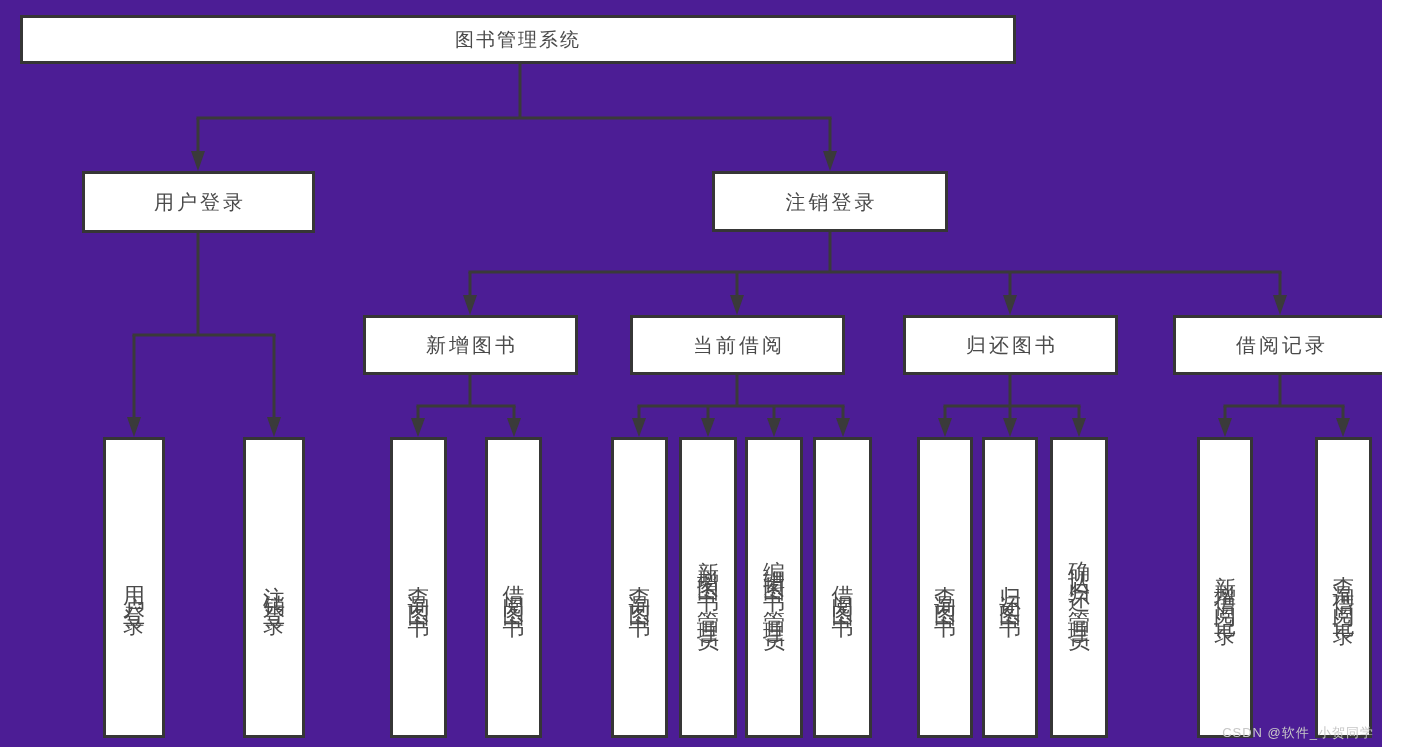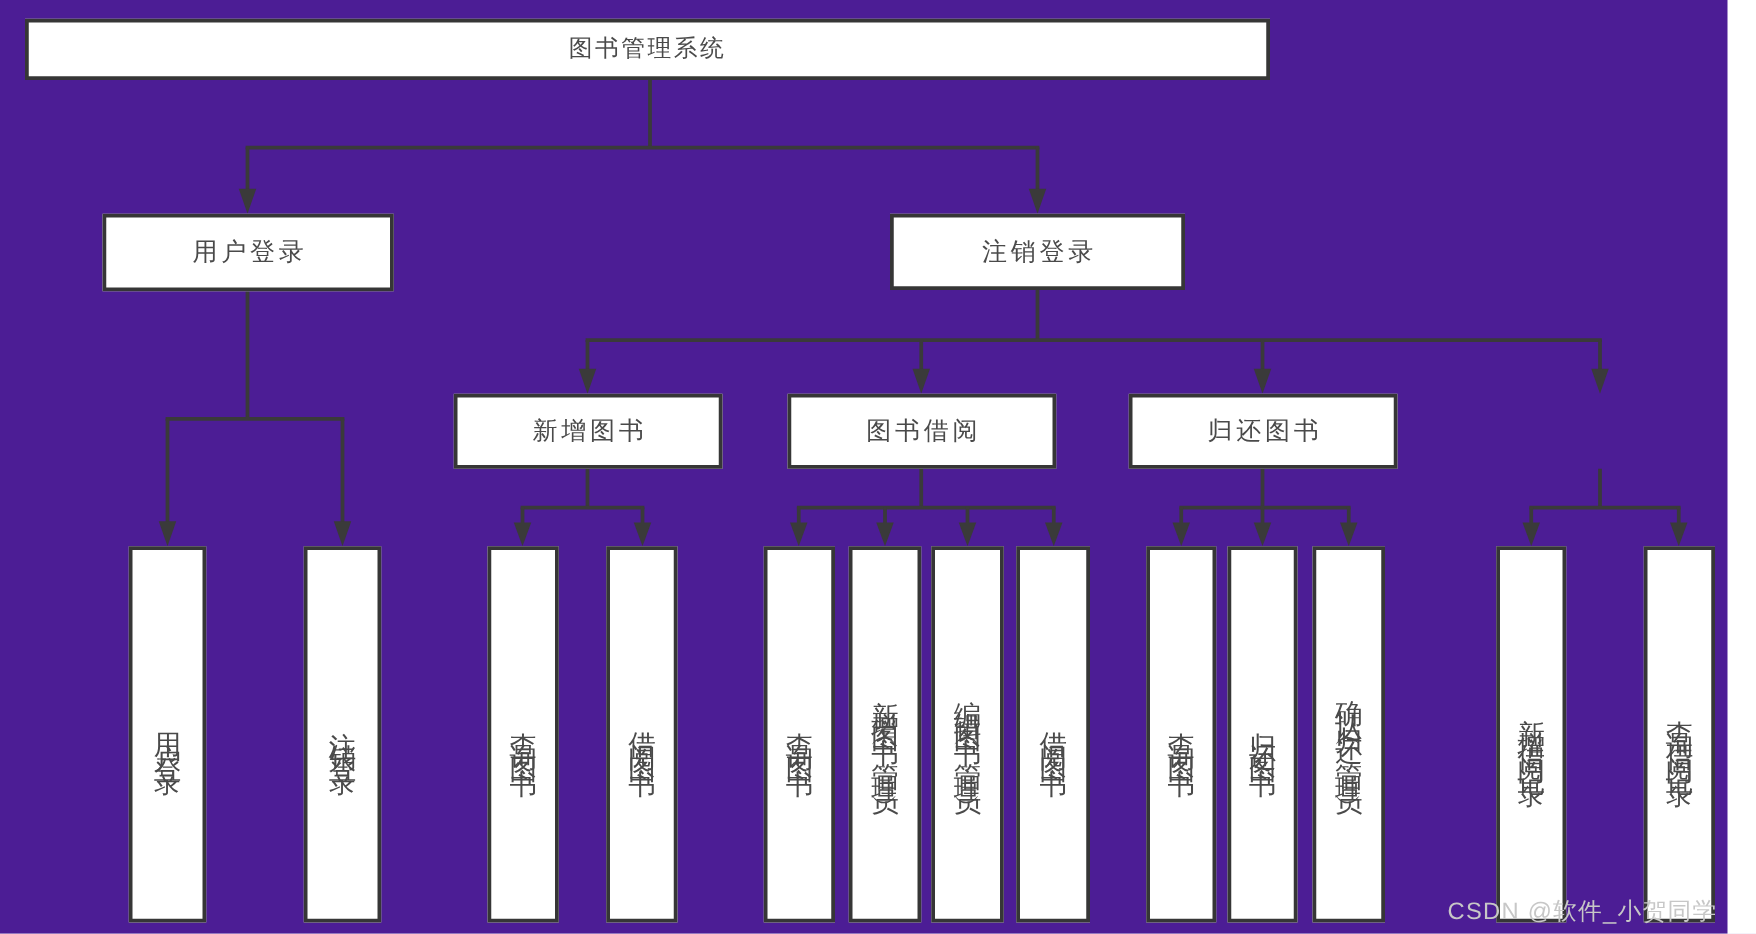--- a/index.html
+++ b/index.html
@@ -49,21 +49,21 @@
     writing-mode: vertical-rl;
     text-orientation: mixed;
     font-size: 22px;
     letter-spacing: 10px;
     white-space: nowrap;
   }
   .watermark {
     position: absolute;
     right: 8px;
     bottom: 5px;
-    font-size: 19px;
+    font-size: 13px;
     color: #c7c7c7;
     letter-spacing: 1px;
     pointer-events: none;
   }
 </style>
 </head>
 <body>
 
 <div class="canvas">
 
@@ -144,25 +144,28 @@
     <span class="t">用户登录</span>
   </div>
   <div class="node hnode" style="left:712px;top:171px;width:236px;height:61px">
     <span class="t">注销登录</span>
   </div>
 
   <div class="node hnode" style="left:363px;top:315px;width:215px;height:60px">
     <span class="t">新增图书</span>
   </div>
   <div class="node hnode" style="left:630px;top:315px;width:215px;height:60px">
-    <span class="t">图书借阅</span>
+    <span class="t">当前借阅</span>
   </div>
   <div class="node hnode" style="left:903px;top:315px;width:215px;height:60px">
     <span class="t">归还图书</span>
   </div>
+  <div class="node hnode" style="left:1173px;top:315px;width:215px;height:60px">
+    <span class="t">借阅记录</span>
+  </div>
 
   <div class="node vnode" style="left:103px;top:437px;width:62px;height:301px">
     <span class="t">用户登录</span>
   </div>
   <div class="node vnode" style="left:243px;top:437px;width:62px;height:301px">
     <span class="t">注销登录</span>
   </div>
 
   <div class="node vnode" style="left:390px;top:437px;width:57px;height:301px">
     <span class="t">查询图书</span>

